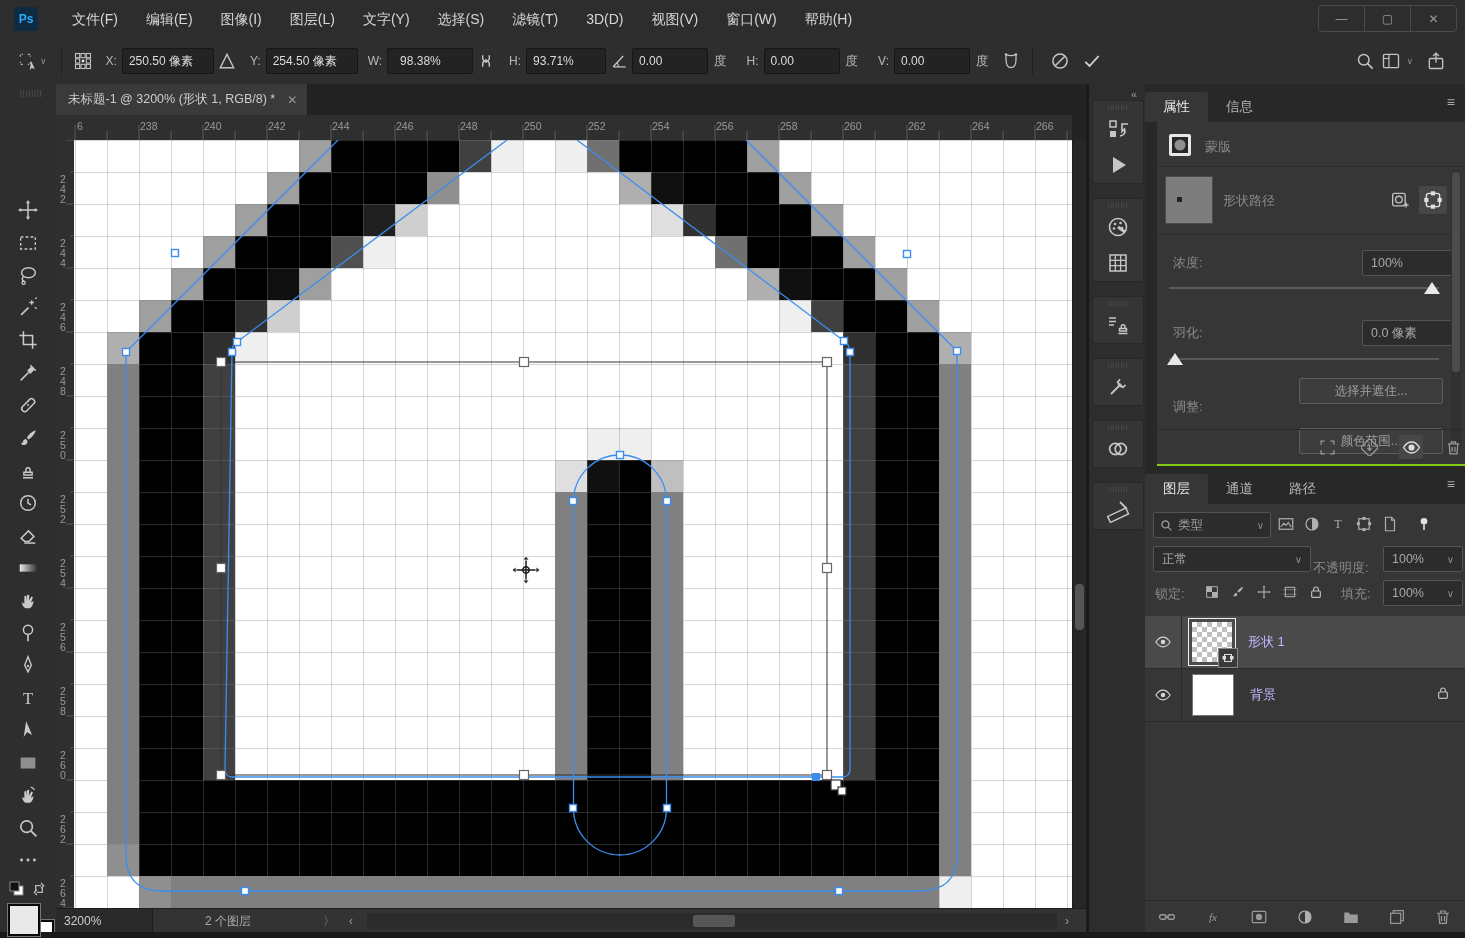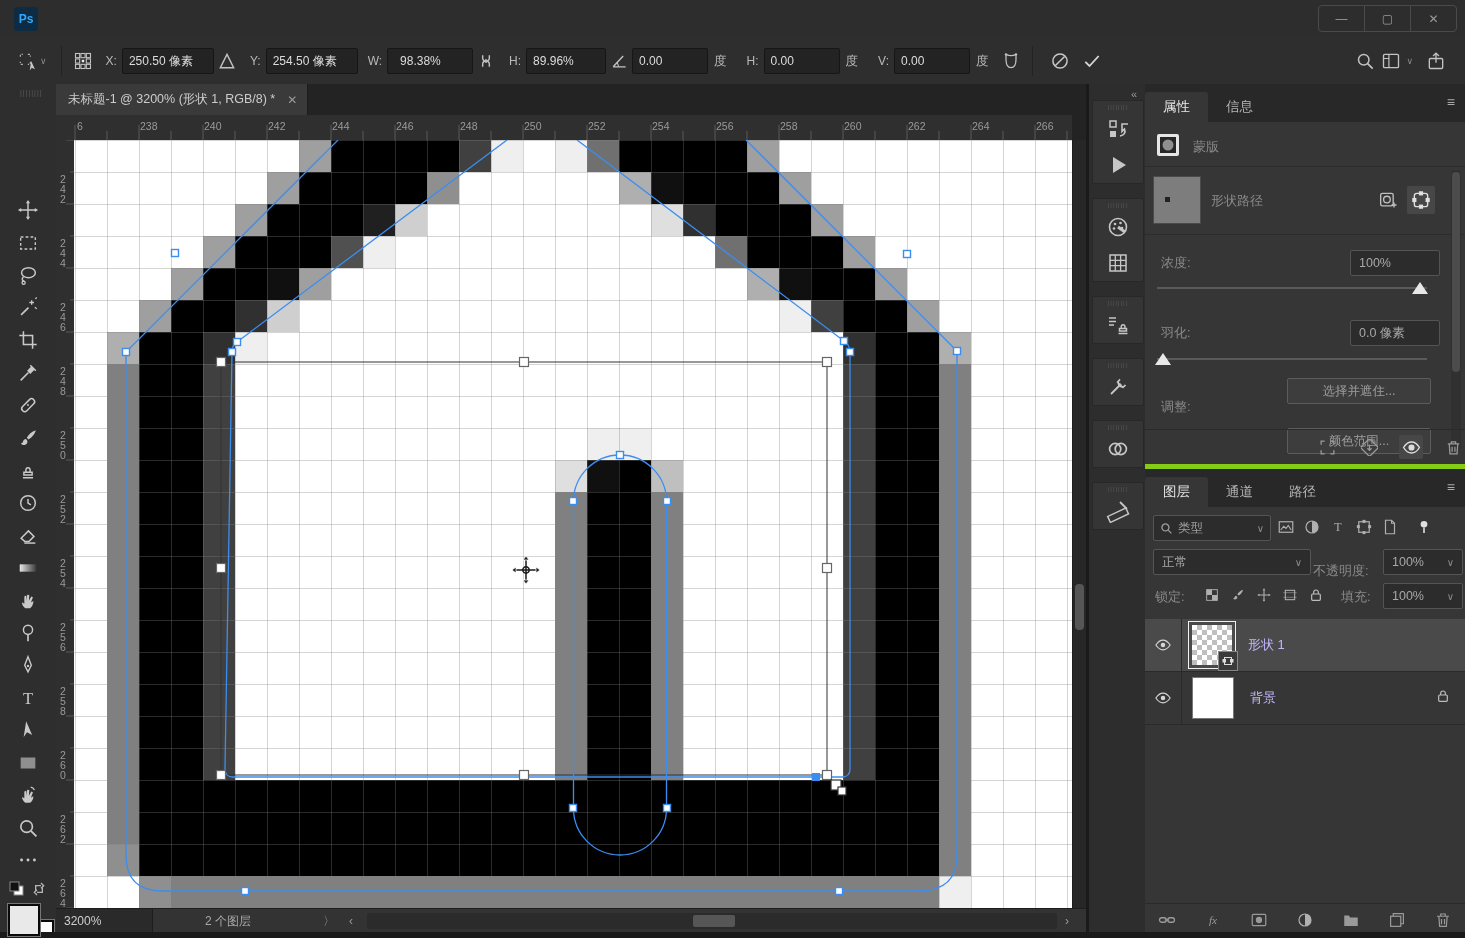--- a/index.html
+++ b/index.html
@@ -54,21 +54,21 @@
   .strip-group{position:absolute;left:3px;width:50px;background:#353535;border-radius:2px;border:1px solid #282828;}
   .strip-grip{text-align:center;color:#5a5a5a;font-size:6px;letter-spacing:1px;line-height:8px;padding-top:2px;}
   .strip-icon{height:36px;display:flex;align-items:center;justify-content:center;color:#c6c6c6;}
   
   #rightdock{left:1145px;top:84px;width:320px;height:848px;background:#282828;}
   .ptabs{position:relative;height:38px;background:#282828;display:flex;align-items:flex-end;}
   .ptab{height:30px;line-height:30px;padding:0 18px;font-size:13.5px;color:#b5b5b5;}
   .ptab.active{background:#363636;color:#e6e6e6;border-radius:3px 3px 0 0;}
   .pmenu{position:absolute;right:10px;top:10px;color:#aaaaaa;font-size:14px;}
   .pbody{background:#363636;position:relative;}
-  #props .pbody{height:342px;border-bottom:5px solid #84cc16;}
+  #props .pbody{height:342px;border-bottom:2px solid #84cc16;margin-left:12px;}
   .prow-sep{position:absolute;left:0;width:100%;height:1px;background:#2c2c2c;}
   .dimlab{font-size:13px;color:#8a8a8a;}
   .pfield{position:absolute;height:24px;background:#2c2c2c;border:1px solid #545454;border-radius:2px;
           font-size:12.5px;color:#a8a8a8;display:flex;align-items:center;padding:0 8px;}
   .pslider{position:absolute;height:2px;background:#5a5a5a;}
   .pthumb{position:absolute;width:0;height:0;border-left:8px solid transparent;border-right:8px solid transparent;
           border-bottom:12px solid #e8e8e8;}
   .pbtn{position:absolute;height:24px;background:#3d3d3d;border:1px solid #5c5c5c;border-radius:2px;
         font-size:12.5px;color:#9e9e9e;display:flex;align-items:center;justify-content:center;}
   #props-scroll{position:absolute;right:4px;top:48px;width:10px;height:280px;background:#303030;border-radius:4px;}
@@ -104,20 +104,33 @@
   #ruler-left{left:0;top:56px;background:#2f2f2f;border-right:1px solid #1d1d1d;}
   #bottomstrip{left:0;top:932px;width:1465px;height:6px;background:#1a1a1a;}
   .gap1{left:1086px;top:84px;width:3px;height:848px;background:#1a1a1a;}
   text{user-select:none;}
 </style>
 </head>
 <body>
 
 <div id="menubar" class="abs">
   <div id="pslogo" class="abs">Ps</div>
+  <div id="menus" class="abs">
+      <div class="menu-item">文件(F)</div>
+      <div class="menu-item">编辑(E)</div>
+      <div class="menu-item">图像(I)</div>
+      <div class="menu-item">图层(L)</div>
+      <div class="menu-item">文字(Y)</div>
+      <div class="menu-item">选择(S)</div>
+      <div class="menu-item">滤镜(T)</div>
+      <div class="menu-item">3D(D)</div>
+      <div class="menu-item">视图(V)</div>
+      <div class="menu-item">窗口(W)</div>
+      <div class="menu-item">帮助(H)</div>
+    </div>
   <div id="winctl" class="abs">
       <div class="winbtn">—</div>
       <div class="winbtn">▢</div>
       <div class="winbtn">✕</div>
     </div>
 </div>
 
 <div id="optionsbar" class="abs">
     <div style="width: 14px;"></div>
     <div class="ob-icon">
@@ -156,21 +169,21 @@
     <div class="ob-field" style="width: 78px;">254.50 像素</div>
     <span class="ob-label">W:</span>
     <div class="ob-field" style="width: 66px; padding-left: 12px;">98.38%</div>
     <div class="ob-icon">
       <svg width="20" height="20" viewBox="0 0 24 24">
         <path d="M8 5v3a4 4 0 0 0 8 0V5M8 19v-3a4 4 0 0 1 8 0v3" fill="none" stroke="#c3c3c3" stroke-width="1.7"></path>
         <path d="M12 9.5v5" stroke="#c3c3c3" stroke-width="1.7"></path>
       </svg>
     </div>
     <span class="ob-label">H:</span>
-    <div class="ob-field" style="width: 66px;">89.96%</div>
+    <div class="ob-field" style="width: 66px;">93.71%</div>
     <div class="ob-icon">
       <svg width="20" height="20" viewBox="0 0 24 24">
         <path d="M5 19L17 6M5 19h15" stroke="#c3c3c3" stroke-width="1.7"></path>
         <path d="M11.5 19a7 7 0 0 0-2.2-5" fill="none" stroke="#c3c3c3" stroke-width="1.4"></path>
       </svg>
     </div>
     <div class="ob-field" style="width: 62px;">0.00</div>
     <span class="ob-suffix">度</span>
     <span class="ob-label">H:</span>
     <div class="ob-field" style="width: 62px;">0.00</div>

